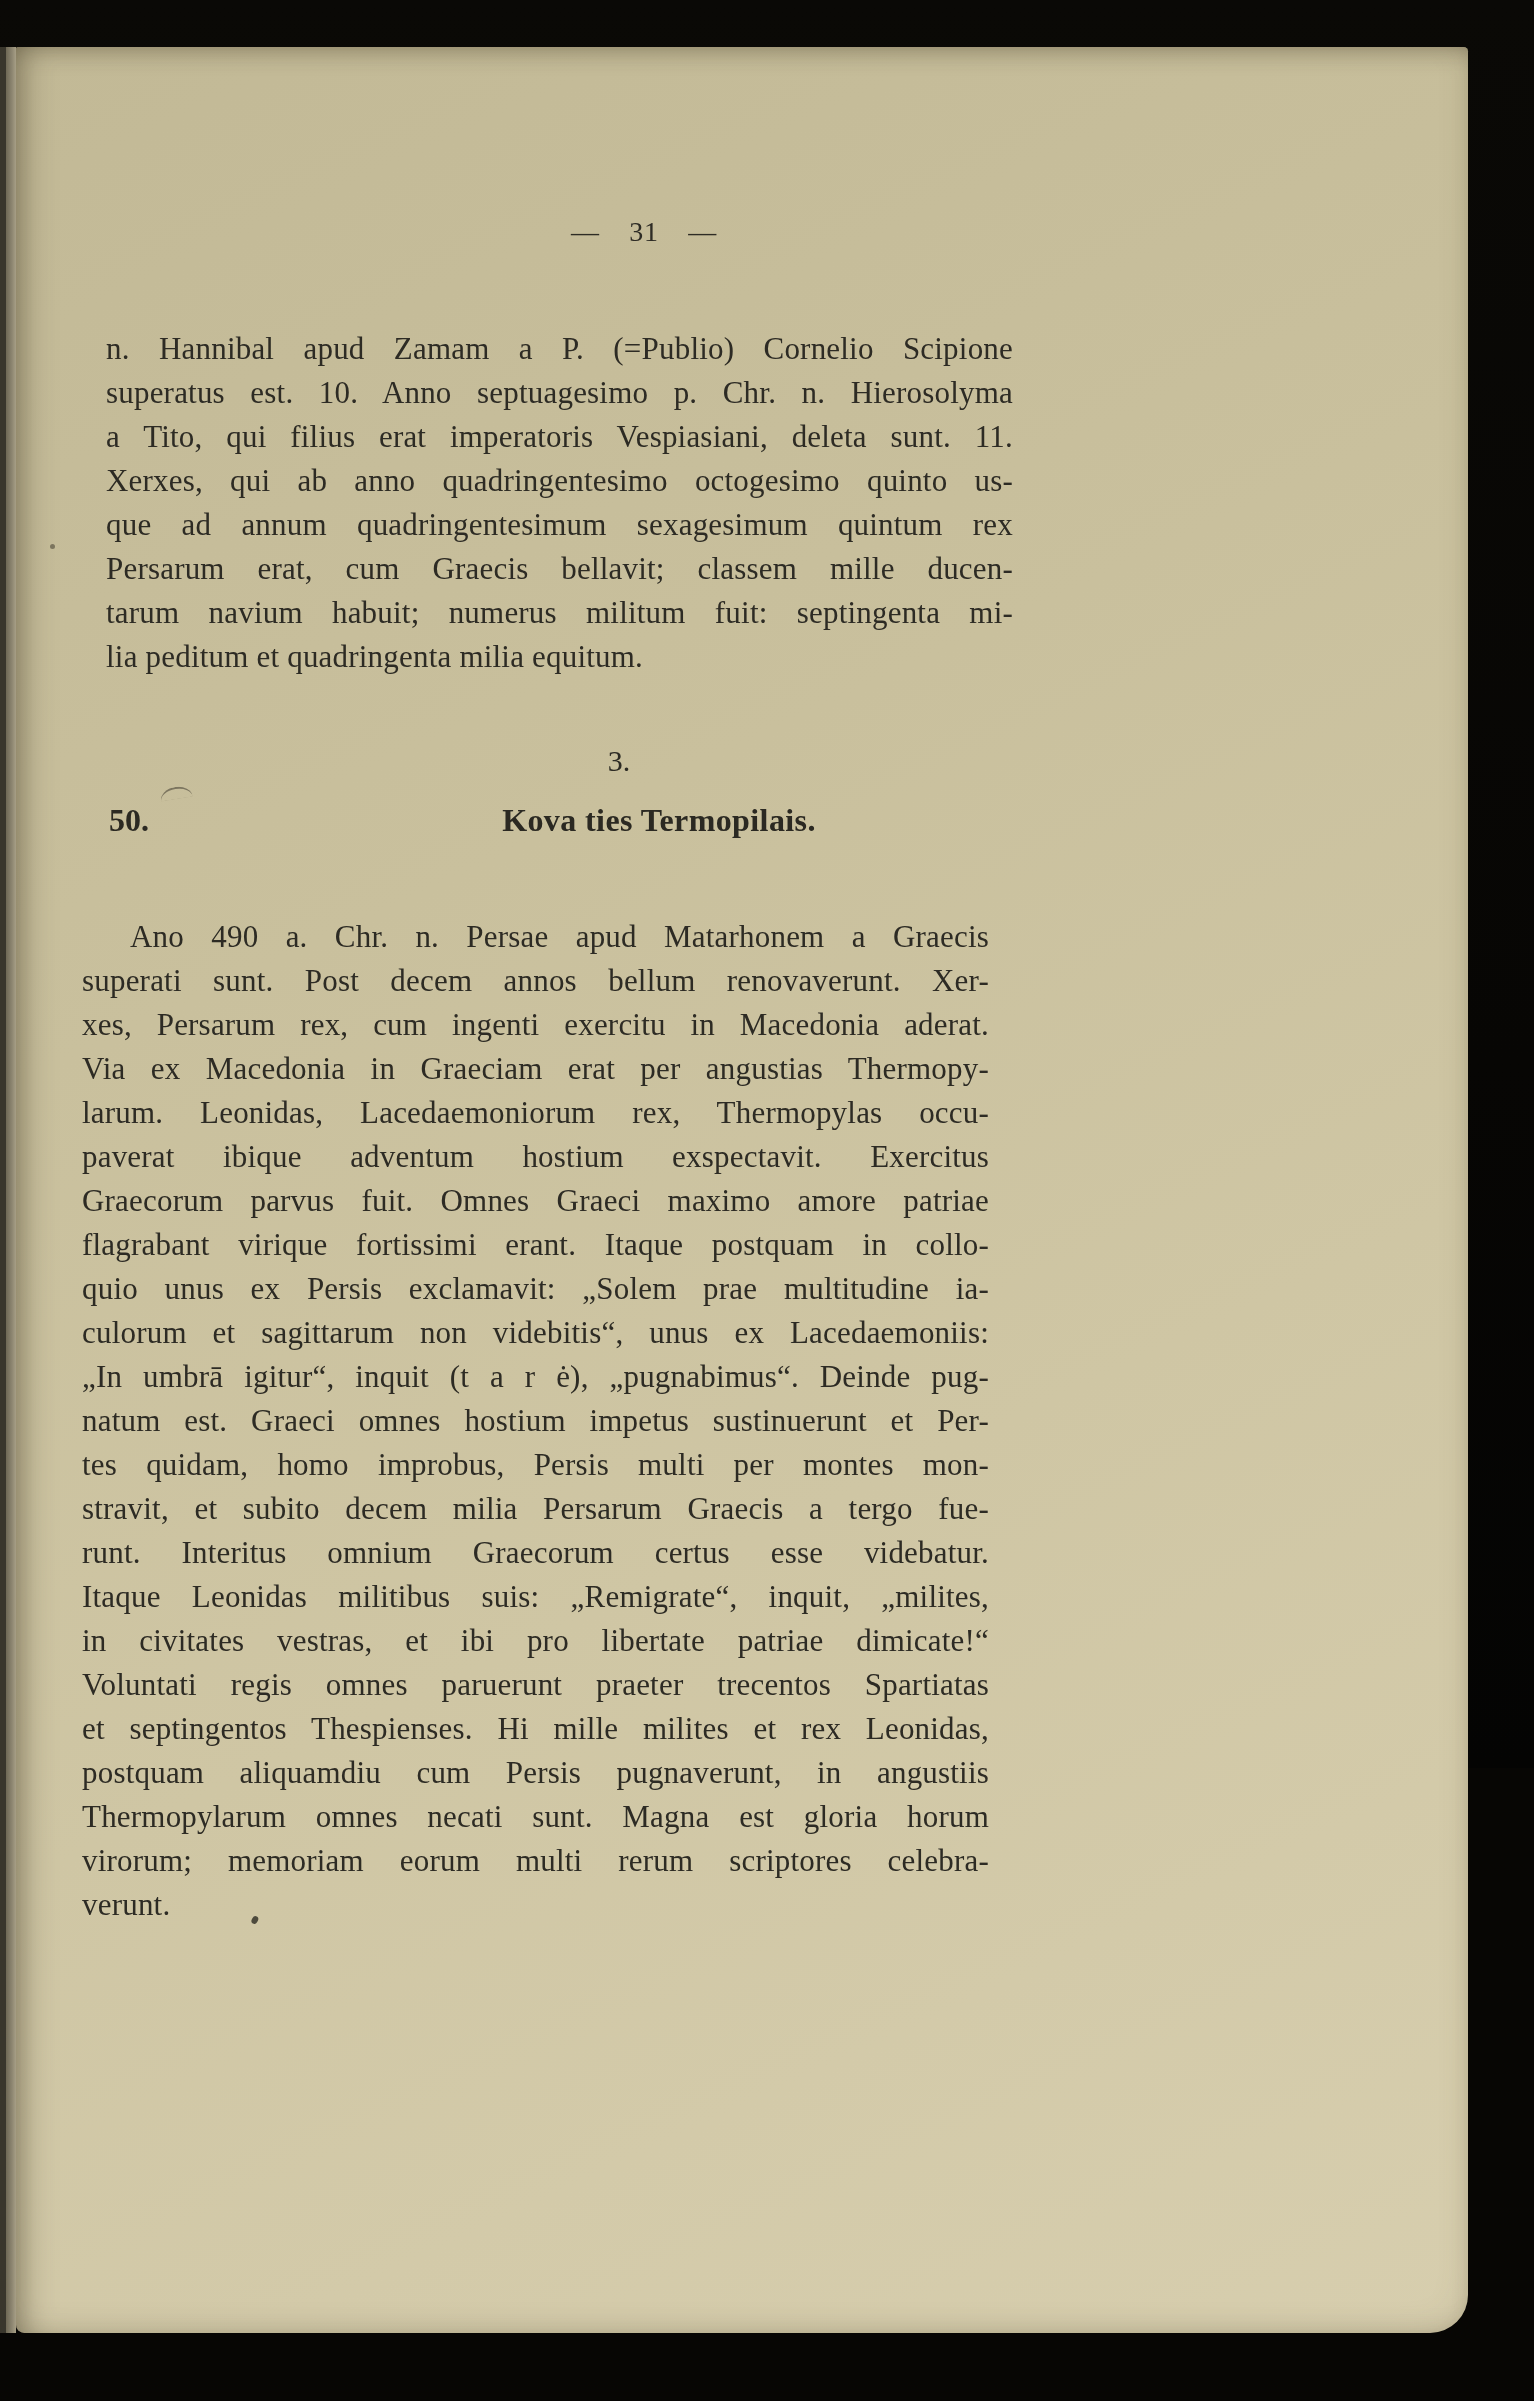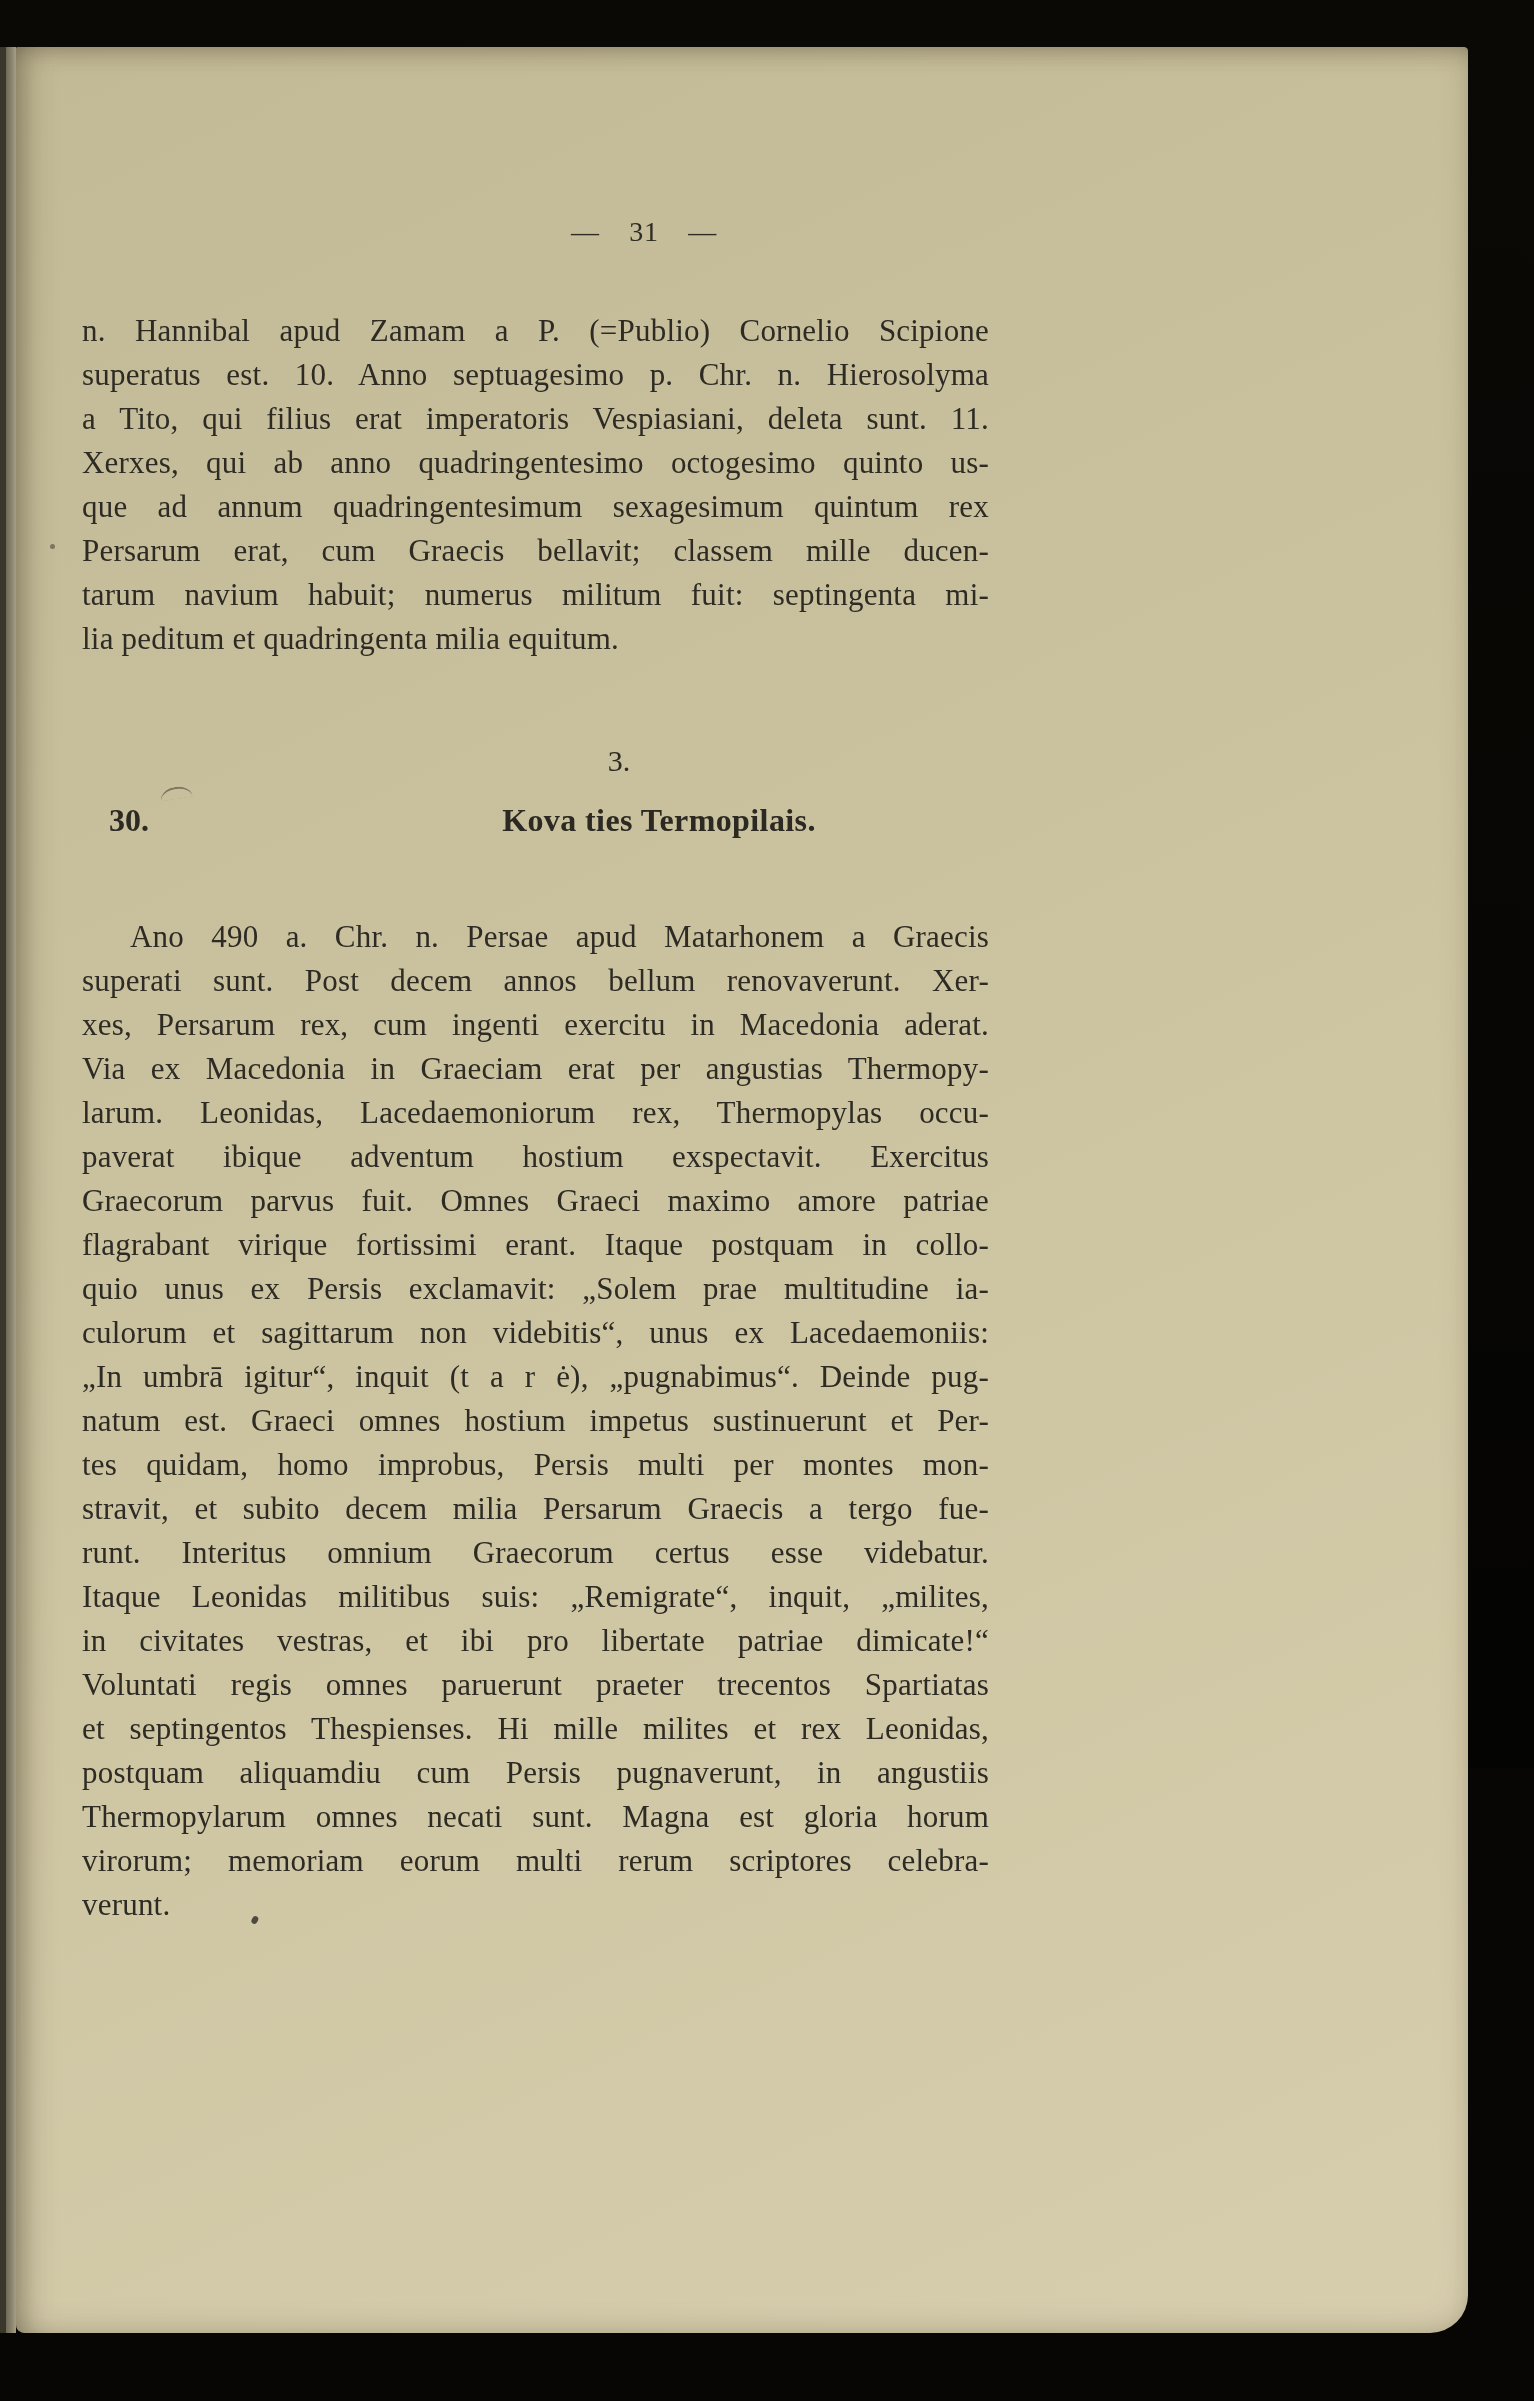--- a/index.html
+++ b/index.html
@@ -21,21 +21,21 @@
       inset 20px 0 33px -15px rgba(70,62,42,.50),
       inset 0 13.3px 28px -15px rgba(70,62,42,.45),
       inset -6.6px -8.3px 40px -20px rgba(96,86,60,.30);
   }
   .page-number{
     position:absolute;left:387px;top:163px;width:482px;
     text-align:center;font-size:28px;line-height:44px;
     color:#2e2c25;word-spacing:21.6px;letter-spacing:0.8px;
   }
   .para{position:absolute;width:907px;left:66px;color:#2d2b24;font-size:31px;line-height:44px;letter-spacing:0.2px;}
-  .para-intro{top:262px;}
+  .para-intro{top:280px;margin-left:24px;}
   .para-body{top:833px;}
   .text-line{text-align:justify;text-align-last:justify;white-space:normal;}
   .para .text-line:last-child{text-align:left;text-align-last:left;}
   .indent-first .text-line:first-child{text-indent:48px;margin-top:35px;}
   .part-number{
     position:absolute;left:354px;top:695px;width:498px;
     text-align:center;font-size:30px;line-height:37px;color:#2d2b24;
   }
   .exercise-number{
     position:absolute;left:93px;top:753px;
@@ -73,21 +73,21 @@
         <div class="text-line">que ad annum quadringentesimum sexagesimum quintum rex</div>
         <div class="text-line">Persarum erat, cum Graecis bellavit; classem mille ducen-</div>
         <div class="text-line">tarum navium habuit; numerus militum fuit: septingenta mi-</div>
         <div class="text-line">lia peditum et quadringenta milia equitum.</div>
       </div>
 
     <div class="part-number">3.</div>
 
     <div class="ink-smudge"></div>
 
-    <div class="exercise-number">30.</div>
+    <div class="exercise-number">50.</div>
 
     <div class="section-title">Kova ties Termopilais.</div>
 
     <div class="para para-body indent-first">
         <div class="text-line">Ano 490 a. Chr. n. Persae apud Matarhonem a Graecis</div>
         <div class="text-line">superati sunt. Post decem annos bellum renovaverunt. Xer-</div>
         <div class="text-line">xes, Persarum rex, cum ingenti exercitu in Macedonia aderat.</div>
         <div class="text-line">Via ex Macedonia in Graeciam erat per angustias Thermopy-</div>
         <div class="text-line">larum. Leonidas, Lacedaemoniorum rex, Thermopylas occu-</div>
         <div class="text-line">paverat ibique adventum hostium exspectavit. Exercitus</div>

